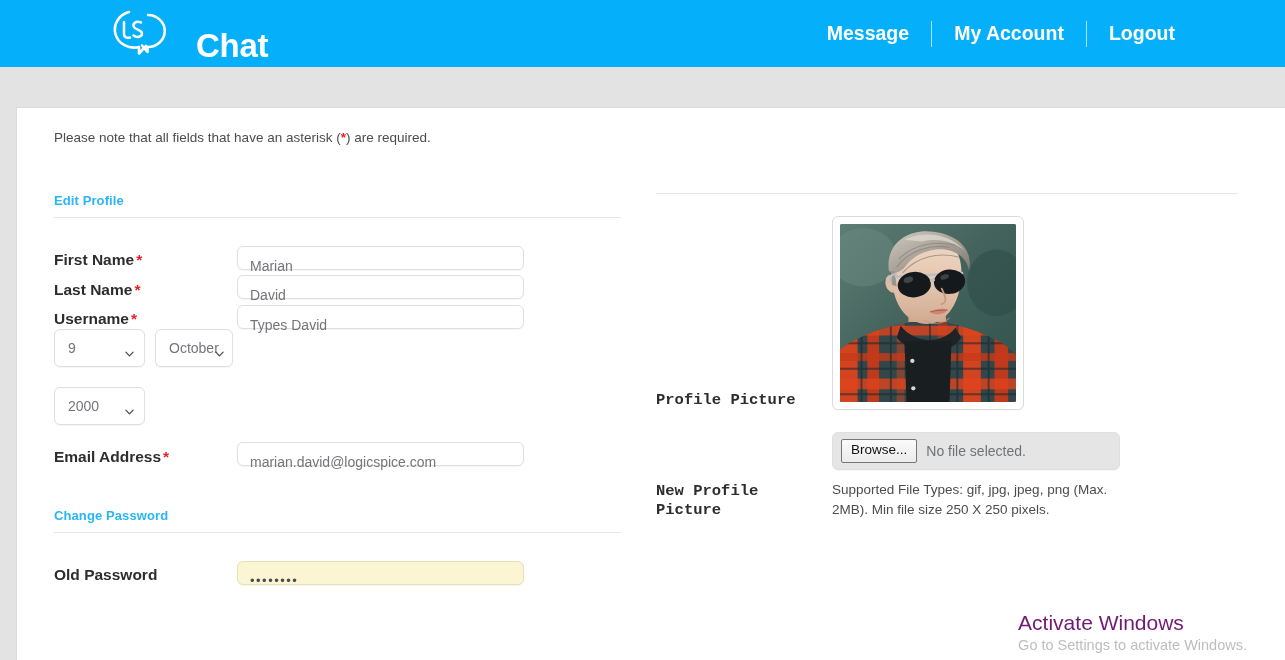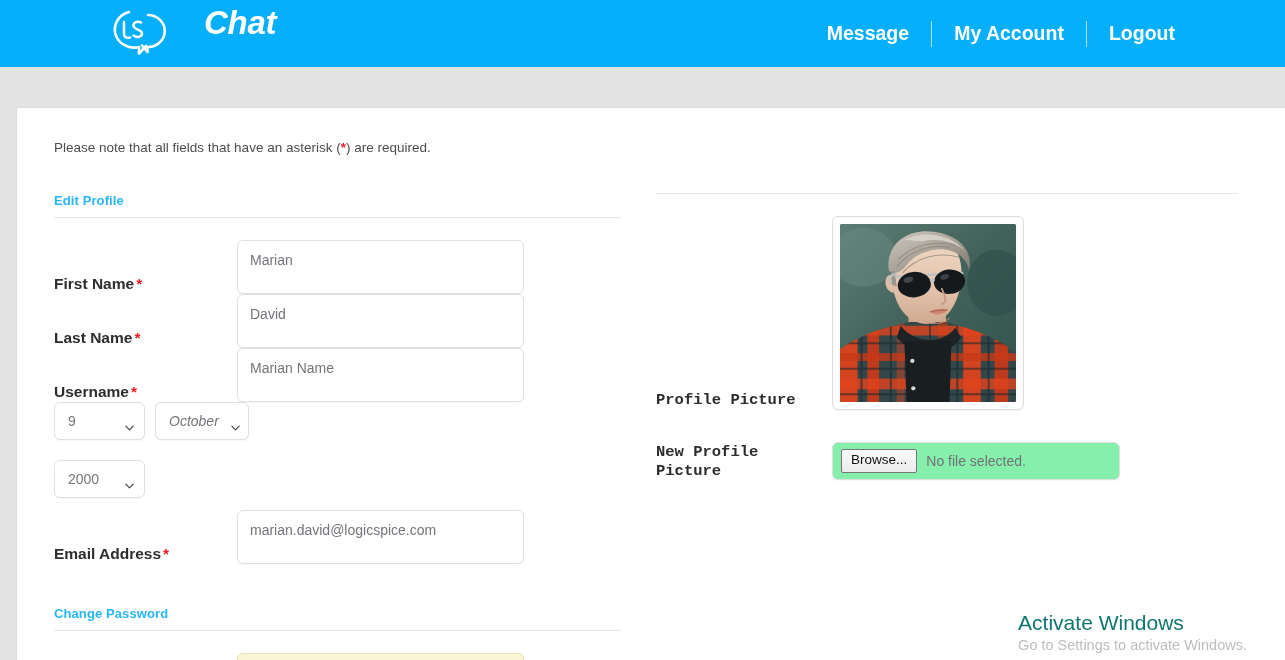--- a/index.html
+++ b/index.html
@@ -14,21 +14,21 @@
 
   
   .header {
     height: 67px;
     background: #06aff9;
     display: flex;
     align-items: center;
     justify-content: space-between;
     padding: 0 110px 0 104px;
   }
-  .brand { display: flex; align-items: flex-start; gap: 28px; font-style: italic; }
+  .brand { display: flex; align-items: flex-end; gap: 20px; }
   .brand-mark { width: 72px; height: 56px; display: block; }
   .brand-name {
     color: #ffffff;
     font-size: 33px;
     font-weight: bold;
     letter-spacing: -0.3px;
     line-height: 1;
   }
   .nav { display: flex; align-items: center; }
   .nav a {
@@ -55,21 +55,21 @@
     right: 0;
     bottom: 0;
     background: #ffffff;
     border-left: 1px solid #dcdcdc;
     border-top: 1px solid #dcdcdc;
     overflow: hidden;
   }
   .note {
     position: absolute;
     left: 37px;
-    top: 32px;
+    top: 22px;
     font-size: 13.5px;
     color: #4c4c4c;
   }
   .note .star { color: #ef1c25; font-weight: bold; }
 
   .columns {
     position: absolute;
     left: 0; top: 85px; right: 0; bottom: 0;
     display: flex;
   }
@@ -102,21 +102,21 @@
     padding-top: 11px;
     line-height: 1.2;
   }
   .col-right .row-label { width: 176px; font-family: Liberation Mono, monospace; }
   .req { color: #ef1c25; font-weight: bold; margin-left: 2px; }
   .row-field { flex: 1; }
 
   .inp {
     display: block;
     width: 287px;
-    height: 54px;
+    height: 24px;
     border: 1px solid #dfdfdf;
     border-radius: 6px;
     background: #ffffff;
     box-shadow: 0 1px 1px rgba(0,0,0,0.035);
     padding: 0 12px;
     font-family: "Liberation Sans", sans-serif;
     font-size: 14px;
     color: #74757a;
     line-height: 38px;
     outline: none;
@@ -140,21 +140,21 @@
     box-shadow: 0 1px 1px rgba(0,0,0,0.035);
     display: flex;
     align-items: center;
     padding: 0 30px 0 13px;
     font-size: 14px;
     color: #74757a;
     cursor: pointer;
     white-space: nowrap;
   }
   .sel.w-day  { width: 91px; }
-  .sel.w-mon  { width: 94px; padding-right: 26px; font-style: italic; }
+  .sel.w-mon  { width: 78px; padding-right: 26px; }
   .sel.w-year { width: 91px; }
   .sel .chev {
     position: absolute;
     right: 10px;
     top: 50%;
     margin-top: -3px;
     width: 9px; height: 6px;
     pointer-events: none;
   }
   .sel.w-mon .chev { right: 8px; }
@@ -179,21 +179,21 @@
     background: #4b6a62;
   }
   .pic-frame .photo svg { display: block; width: 100%; height: 100%; }
 
   
   .filebox {
     width: 288px;
     height: 38px;
     border: 1px solid #dfdfdf;
     border-radius: 6px;
-    background: #86efac;
+    background: #e5e5e5;
     box-shadow: 0 1px 1px rgba(0,0,0,0.035);
     display: flex;
     align-items: center;
     padding: 0 8px;
     gap: 9px;
   }
   .browse-btn {
     border: 1px solid #777;
     background: linear-gradient(#fbfbfb, #ebebeb);
     border-radius: 2px;
@@ -215,21 +215,21 @@
 
   
   .watermark {
     position: absolute;
     right: 38px;
     bottom: 5px;
     text-align: left;
     color: #b9b9b9;
     user-select: none;
   }
-  .watermark .wm-title { font-size: 21px; line-height: 1.25; color: #0f766e; }
+  .watermark .wm-title { font-size: 21px; line-height: 1.25; color: #701a75; }
   .watermark .wm-sub   { font-size: 14.5px; line-height: 1.3; color: #bdbdbd; }
 </style>
 </head>
 <body>
 
 <div class="header">
   <div class="brand">
     <span class="brand-mark">
       <svg viewBox="0 0 72 56" xmlns="http://www.w3.org/2000/svg" fill="none" stroke="#ffffff">
 
@@ -283,21 +283,21 @@
         <div class="row-field">
           <div class="inp">David</div>
         </div>
       </div>
 
       <div class="row">
         <div class="row-label">
           <span>Username</span><span class="req">*</span>
         </div>
         <div class="row-field">
-          <div class="inp">Marian Name</div>
+          <div class="inp">Types David</div>
         </div>
       </div>
 
       <div class="row">
         <div class="row-field">
           <div class="selects">
             <div class="sel w-day">
               <span>9</span>
               <span class="chev">
                 <svg viewBox="0 0 10 7" xmlns="http://www.w3.org/2000/svg">
@@ -455,20 +455,21 @@
         </div>
       </div>
 
       <div class="row" style="margin-top:22px;">
         <div class="row-label">New Profile Picture</div>
         <div class="row-field">
           <div class="filebox">
             <button class="browse-btn">Browse...</button>
             <span class="file-status">No file selected.</span>
           </div>
+          <div class="hint">Supported File Types: gif, jpg, jpeg, png (Max. 2MB). Min file size 250 X 250 pixels.</div>
         </div>
       </div>
 
     </div>
   </div>
 
   <div class="watermark">
     <div class="wm-title">Activate Windows</div>
     <div class="wm-sub">Go to Settings to activate Windows.</div>
   </div>

